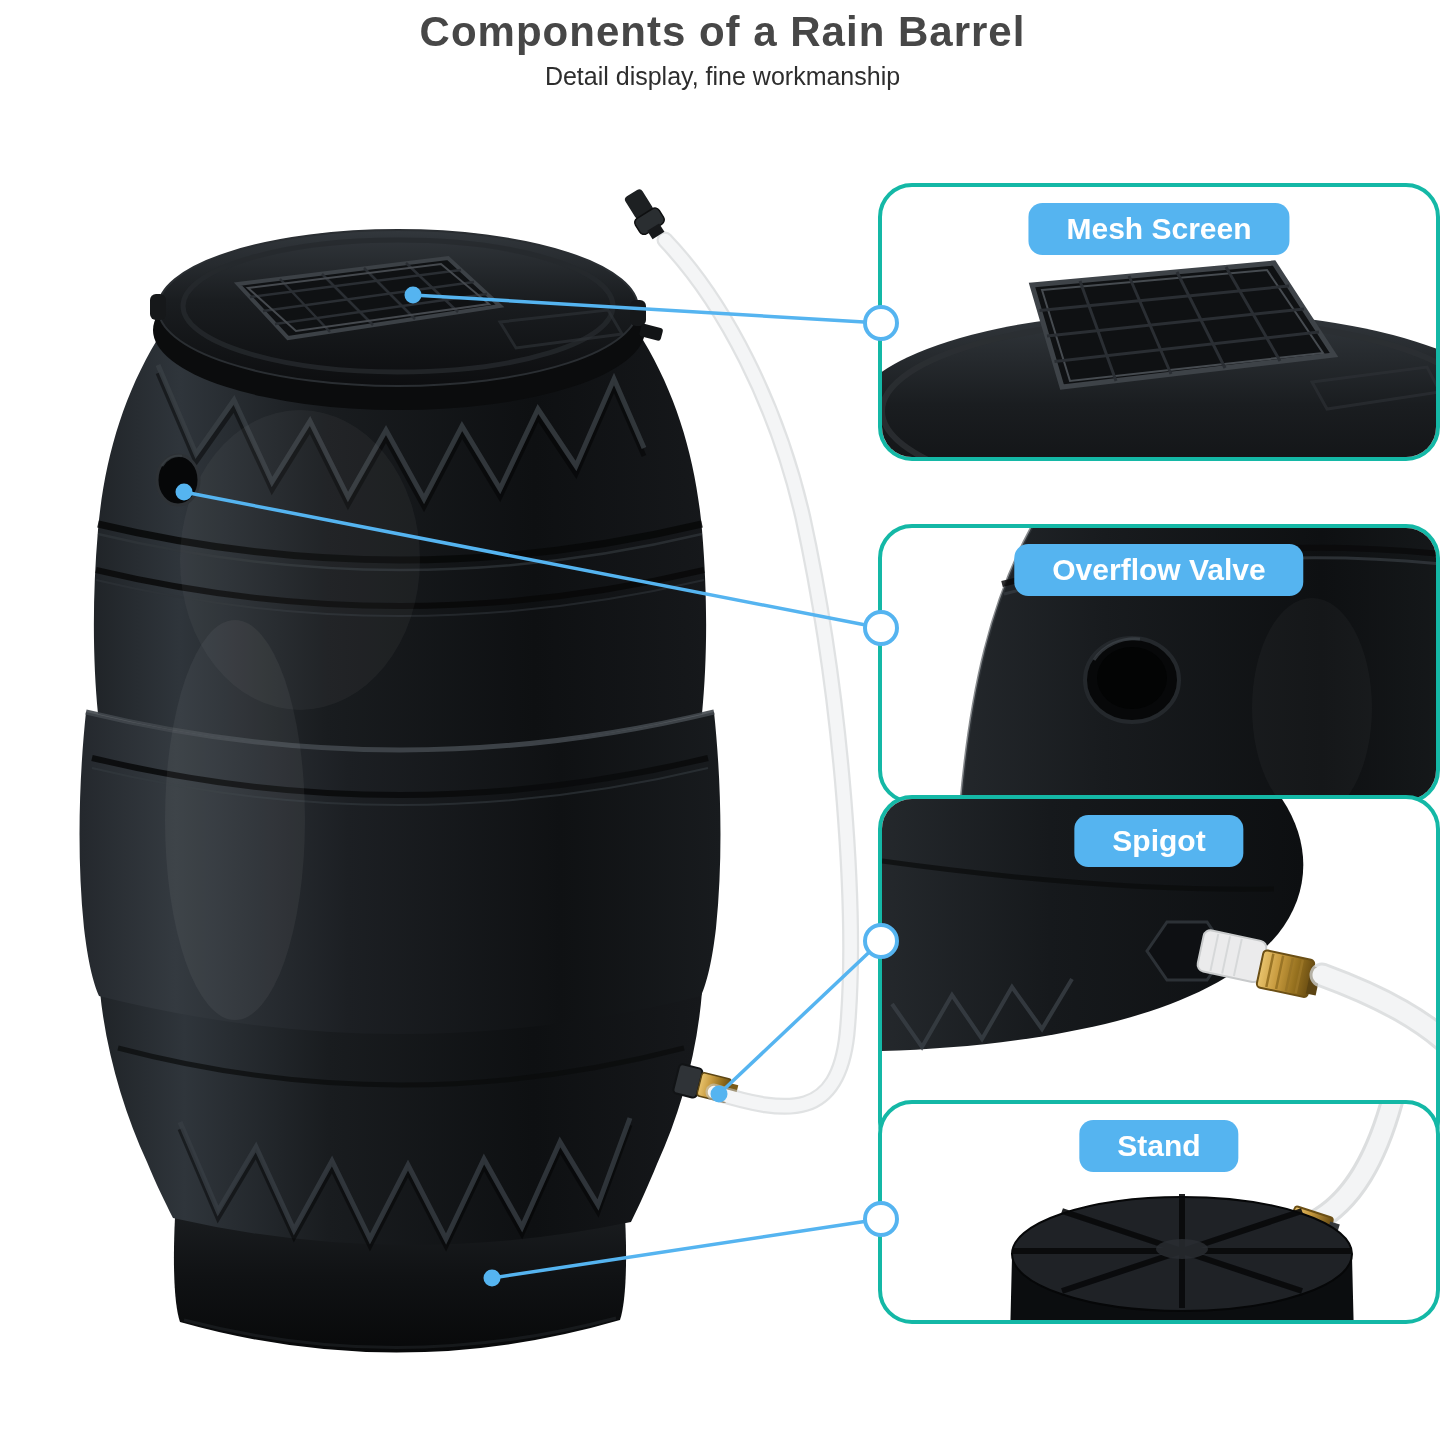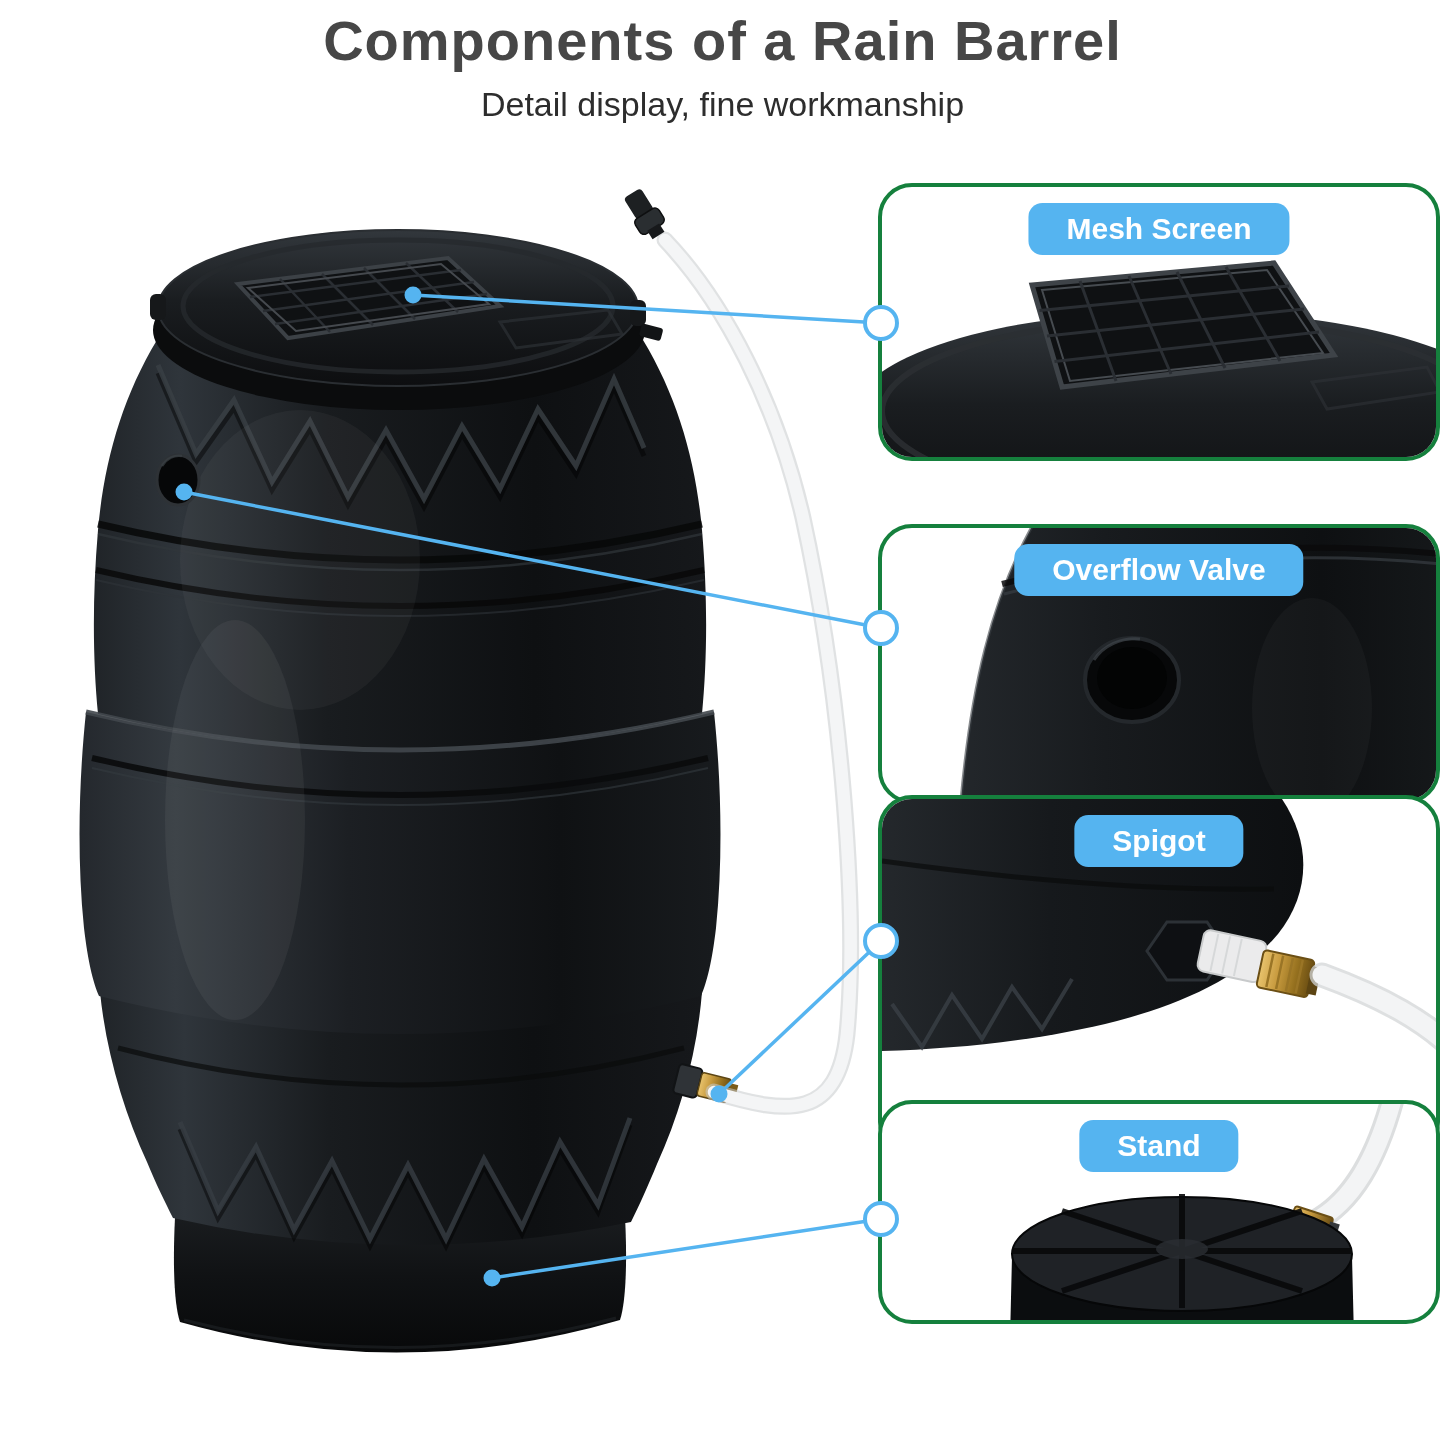--- a/index.html
+++ b/index.html
@@ -4,28 +4,28 @@
 <style>
   * { margin:0; padding:0; box-sizing:border-box; }
   html,body { background:#ffffff; }
   .canvas {
     position:relative; width:1445px; height:1429px;
     background:#ffffff; overflow:hidden;
     font-family:"Liberation Sans", sans-serif;
   }
   .header { position:absolute; top:0; left:0; width:100%; text-align:center; }
   .title {
-    margin-top:8px; font-size:56px; font-weight:bold;
+    margin-top:8px; font-size:42px; font-weight:bold;
     color:#474747; letter-spacing:1px;
   }
-  .subtitle { margin-top:12px; font-size:34px; color:#2d2d2d; }
+  .subtitle { margin-top:6px; font-size:25px; color:#2d2d2d; }
 
   .panel {
     position:absolute; left:878px; width:562px;
-    background:#ffffff; border:4px solid #15803d;
+    background:#ffffff; border:4px solid #14b8a6;
     border-radius:34px; overflow:hidden;
   }
   .p1 { top:183px; height:278px; }
   .p2 { top:488px; height:280px;margin-top:36px; }
   .p3 { top:795px; height:361px; }
   .p4 { top:1100px; height:224px; }
 
   .panel svg.detail { position:absolute; left:0; top:0; }
 
   .pill {

